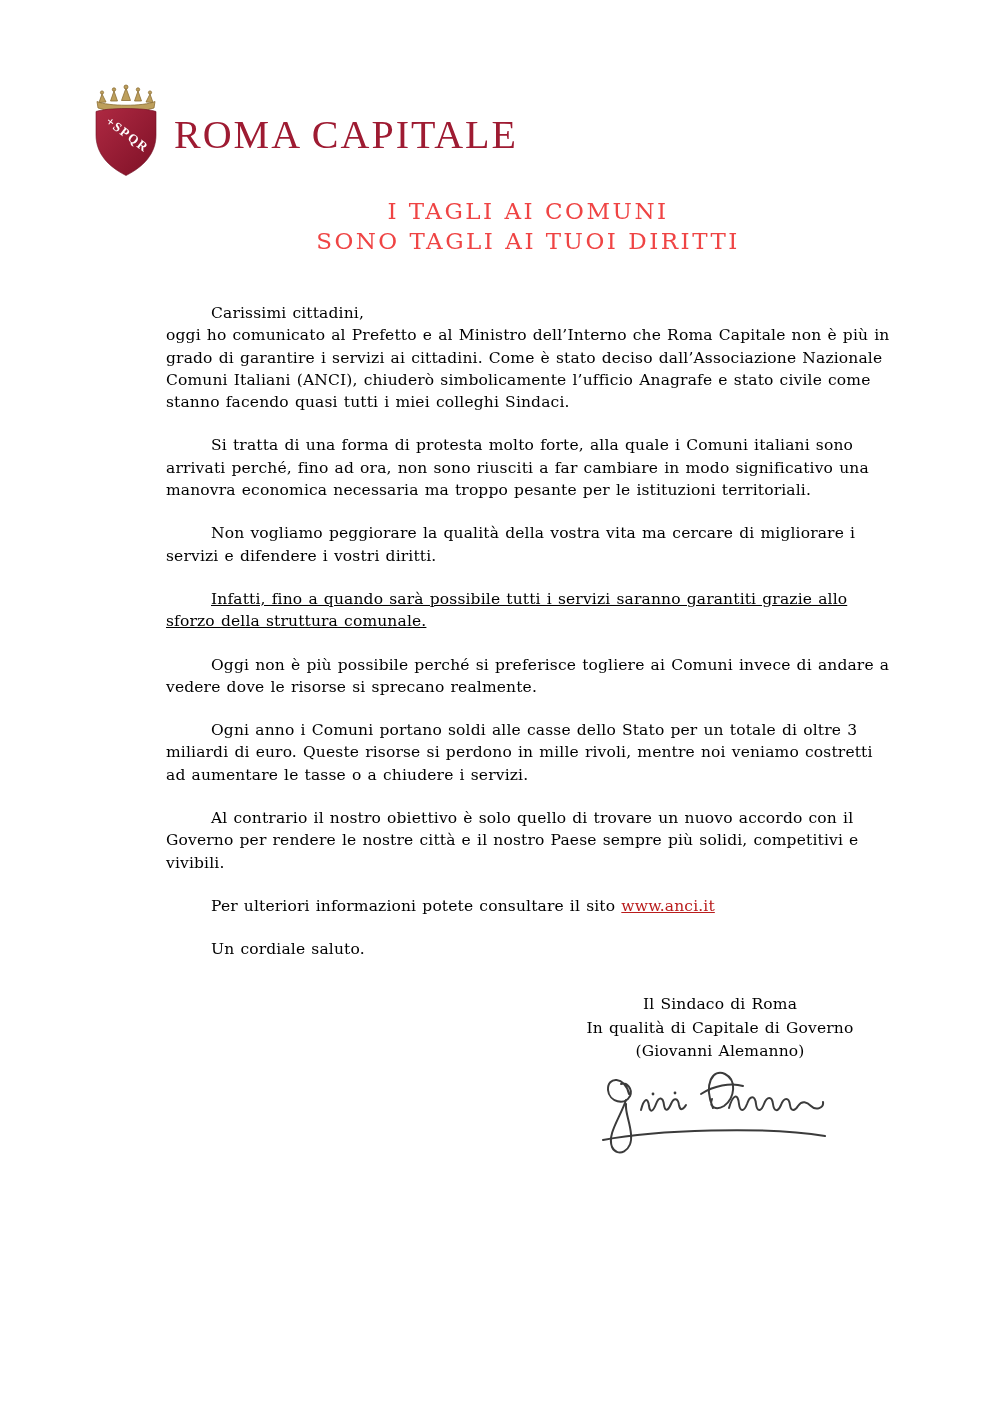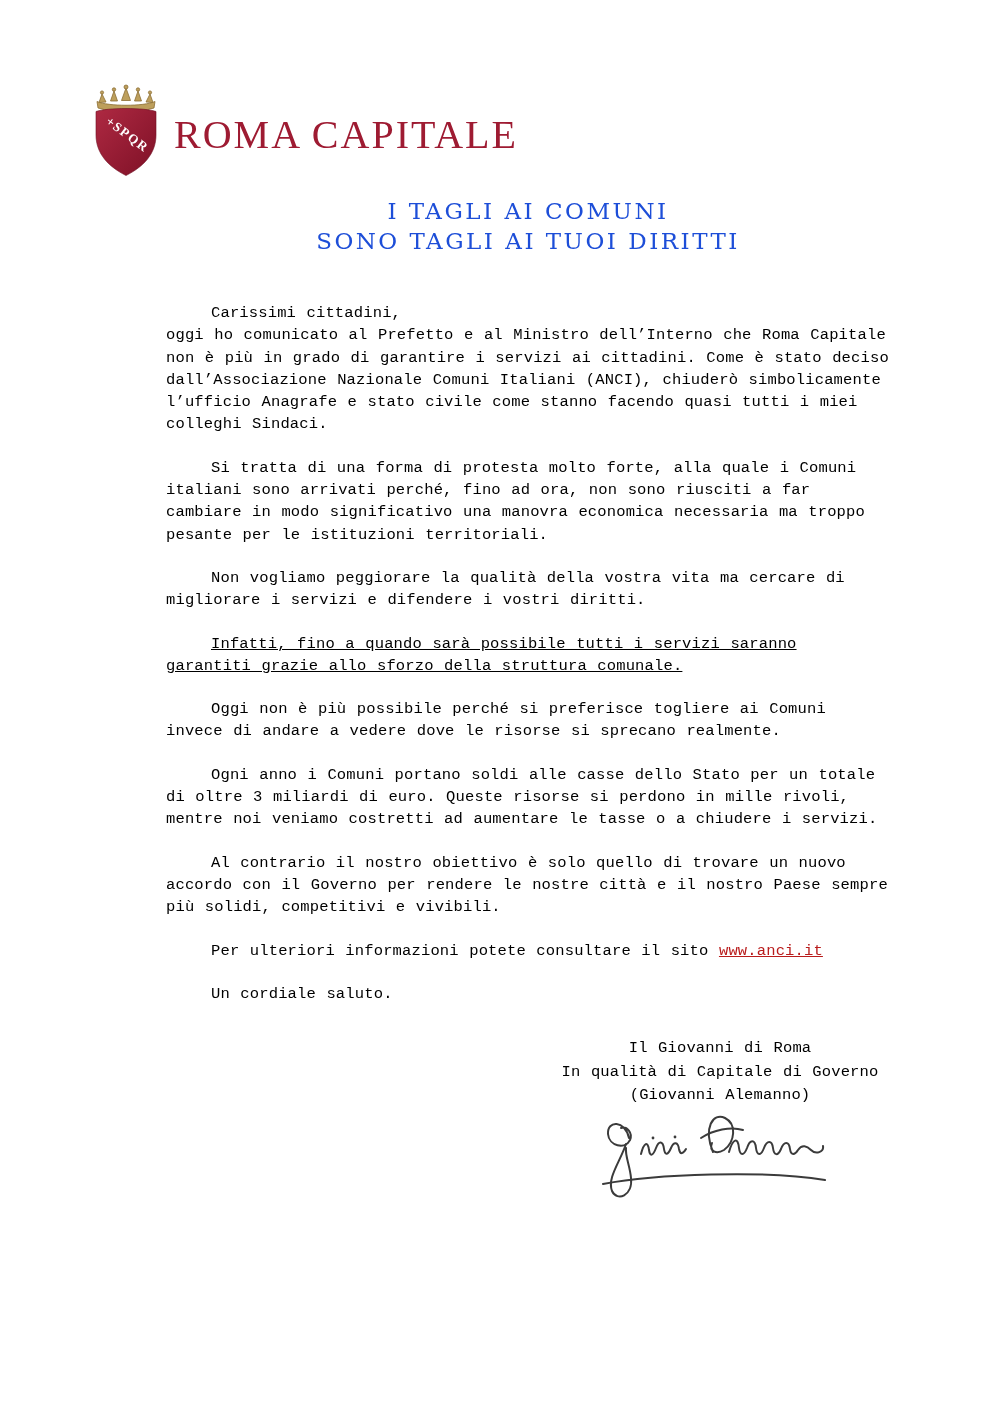--- a/index.html
+++ b/index.html
@@ -30,32 +30,31 @@
   }
 
   
   .title {
     position:absolute; top:196px; left:166px; width:724px;
     margin:0;
     text-align:center;
     font-size:23px; font-weight:normal;
     letter-spacing:2.5px;
     line-height:30px;
-    color:#1d4ed8;
+    color:#ef4444;
   }
 
   
   .letter-body {
     position:absolute; top:302px; left:166px; width:724px;
     font-size:15.5px;
     line-height:22.3px;
     letter-spacing:0.15px;
     word-spacing:1px;
     text-align:left;
-    font-family:Liberation Mono, monospace;
   }
   .letter-body p { margin:0 0 21px 0; }
   .para { text-indent:45px; }
   .salutation-line { padding-left:45px; }
   .underlined { text-decoration:underline; }
   .anci-link { color:#b91c1c; text-decoration:underline; cursor:pointer; }
 
   
   .closing {
     margin-top:31px;
@@ -124,21 +123,21 @@
     <p class="para">Ogni anno i Comuni portano soldi alle casse dello Stato per un totale di oltre 3 miliardi di euro. Queste risorse si perdono in mille rivoli, mentre noi veniamo costretti ad aumentare le tasse o a chiudere i servizi.</p>
 
 
     <p class="para">Al contrario il nostro obiettivo è solo quello di trovare un nuovo accordo con il Governo per rendere le nostre città e il nostro Paese sempre più solidi, competitivi e vivibili.</p>
 
     <p class="para"><span>Per ulteriori informazioni potete consultare il sito </span><a class="anci-link" href="#">www.anci.it</a></p>
 
     <p class="para">Un cordiale saluto.</p>
 
     <div class="closing">
-      <div class="closing-line">Il Giovanni di Roma</div>
+      <div class="closing-line">Il Sindaco di Roma</div>
       <div class="closing-line">In qualità di Capitale di Governo</div>
       <div class="closing-name">(Giovanni Alemanno)</div>
 
       <svg class="signature-svg" width="250" height="98" viewBox="0 0 250 98" aria-hidden="true">
         <g fill="none" stroke="#3b3b3b" stroke-width="2" stroke-linecap="round">
 
           <path d="M34,30 C30,12 12,12 13,26 C14,38 30,42 35,32 C38,25 32,18 26,20"></path>
           <path d="M31,36 C25,54 12,70 17,83 C22,94 38,88 36,70 C35,58 30,48 31,40"></path>
 
           <path d="M46,46 C49,34 53,33 54,42 C55,49 58,48 61,40 C64,32 68,33 69,41 C70,48 73,47 76,40 C79,33 83,34 84,41 C85,47 88,46 91,41"></path>

